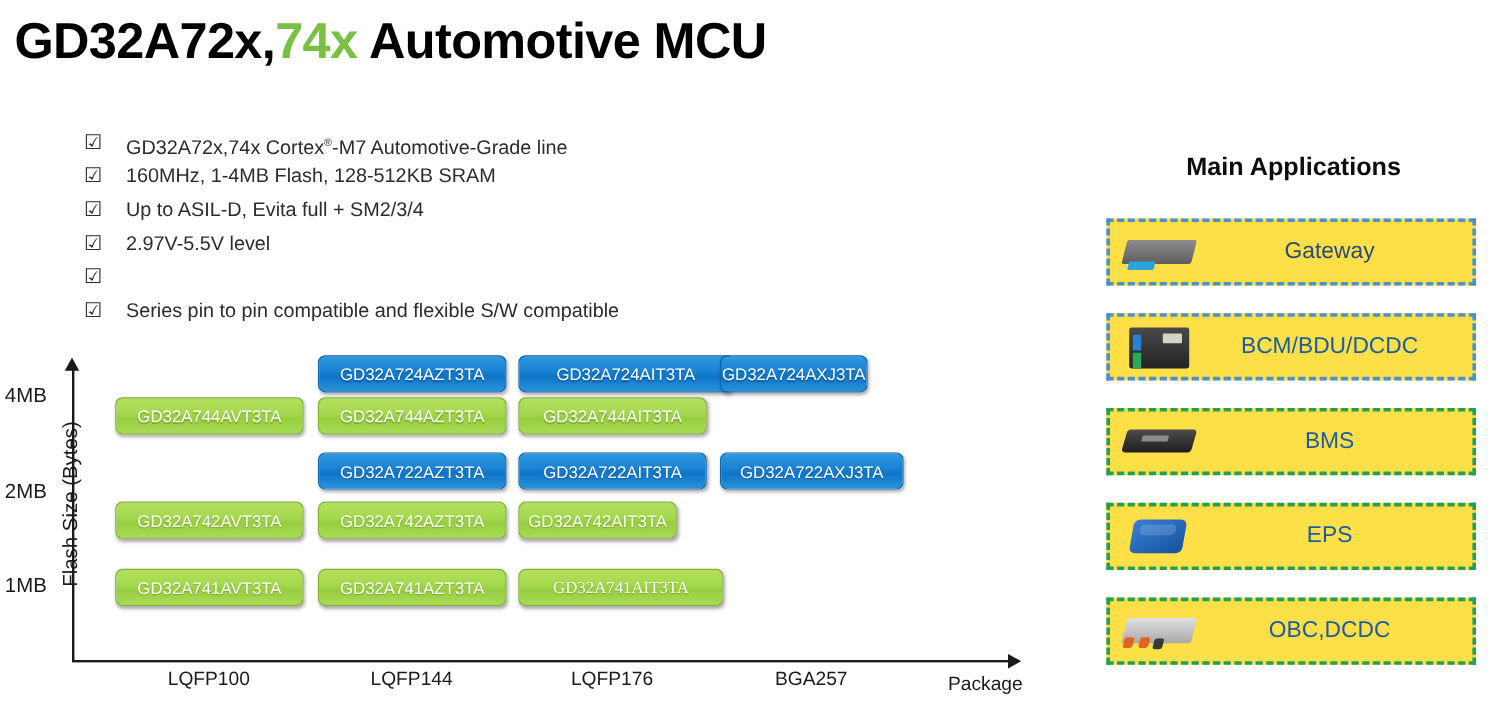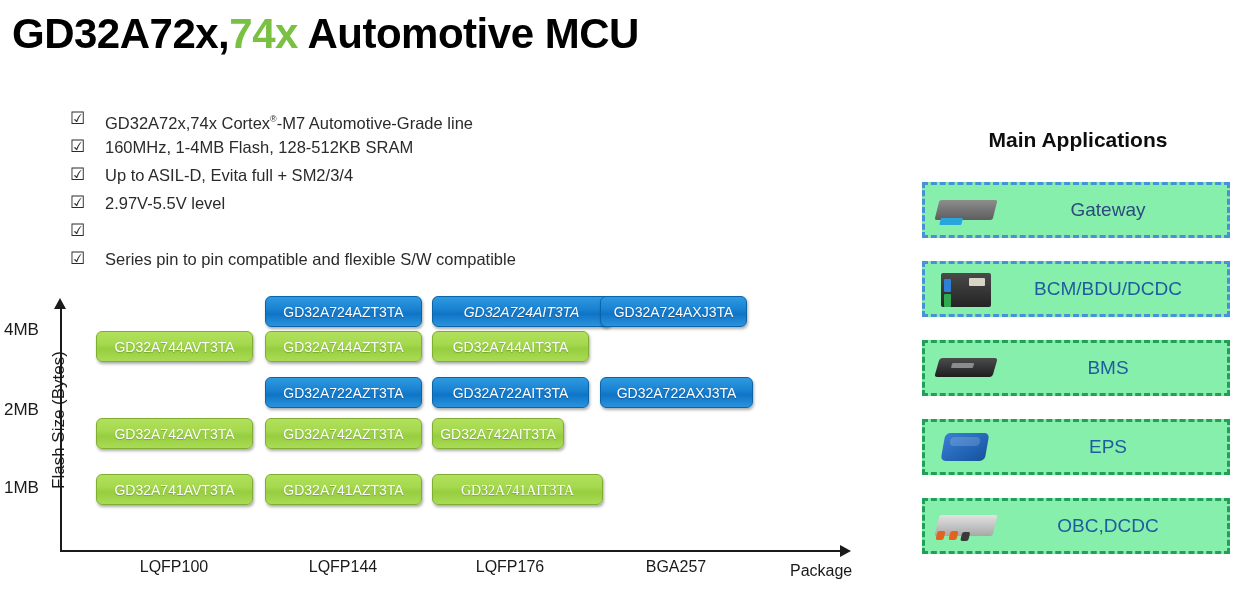--- a/index.html
+++ b/index.html
@@ -105,21 +105,21 @@
     position:absolute;left:900px;top:120px;width:356px;height:460px;
   }
   #apps-title{
     position:absolute;left:0;top:8px;width:356px;
     text-align:center;font-size:21px;font-weight:bold;color:#0d0d0d;
   }
   .app-box{
     position:absolute;left:22px;width:308px;height:56px;
     box-sizing:border-box;
     display:flex;align-items:center;
-    background:#86efac;
+    background:#fde047;
   }
   .app-box.blue-border{border:3px dashed #4a90d9;}
   .app-box.green-border{border:3px dashed #22a05a;}
   .app-thumb{
     flex:0 0 72px;height:44px;margin-left:6px;
     position:relative;overflow:hidden;
   }
   .app-label{
     flex:1 1 auto;text-align:center;
     font-size:19px;color:#1f5c9e;
@@ -227,22 +227,22 @@
   <div id="x-tick-labels">
       <div class="x-tick-label" style="left: 114px;">LQFP100</div>
       <div class="x-tick-label" style="left: 283px;">LQFP144</div>
       <div class="x-tick-label" style="left: 450px;">LQFP176</div>
       <div class="x-tick-label" style="left: 616px;">BGA257</div>
     </div>
   <div id="x-axis-title">Package</div>
 
   <div id="chip-layer">
       <div class="chip blue" style="left: 265px; top: 16px; width: 157px;">GD32A724AZT3TA</div>
-      <div class="chip blue" style="left: 432px; top: 16px; width: 179px; font-style: italic;">GD32A724AIT3TA</div>
-      <div class="chip blue" style="left: 600px; top: 16px; width: 147px;">GD32A724AXJ3TA</div>
+      <div class="chip blue" style="left: 432px; top: 16px; width: 179px;">GD32A724AIT3TA</div>
+      <div class="chip blue" style="left: 600px; top: 16px; width: 123px;">GD32A724AXJ3TA</div>
       <div class="chip green" style="left: 96px; top: 51px; width: 157px;">GD32A744AVT3TA</div>
       <div class="chip green" style="left: 265px; top: 51px; width: 157px;">GD32A744AZT3TA</div>
       <div class="chip green" style="left: 432px; top: 51px; width: 157px;">GD32A744AIT3TA</div>
       <div class="chip blue" style="left: 265px; top: 97px; width: 157px;">GD32A722AZT3TA</div>
       <div class="chip blue" style="left: 432px; top: 97px; width: 157px;">GD32A722AIT3TA</div>
       <div class="chip blue" style="left: 600px; top: 97px; width: 153px;">GD32A722AXJ3TA</div>
       <div class="chip green" style="left: 96px; top: 138px; width: 157px;">GD32A742AVT3TA</div>
       <div class="chip green" style="left: 265px; top: 138px; width: 157px;">GD32A742AZT3TA</div>
       <div class="chip green" style="left: 432px; top: 138px; width: 132px;">GD32A742AIT3TA</div>
       <div class="chip green" style="left: 96px; top: 194px; width: 157px;">GD32A741AVT3TA</div>

